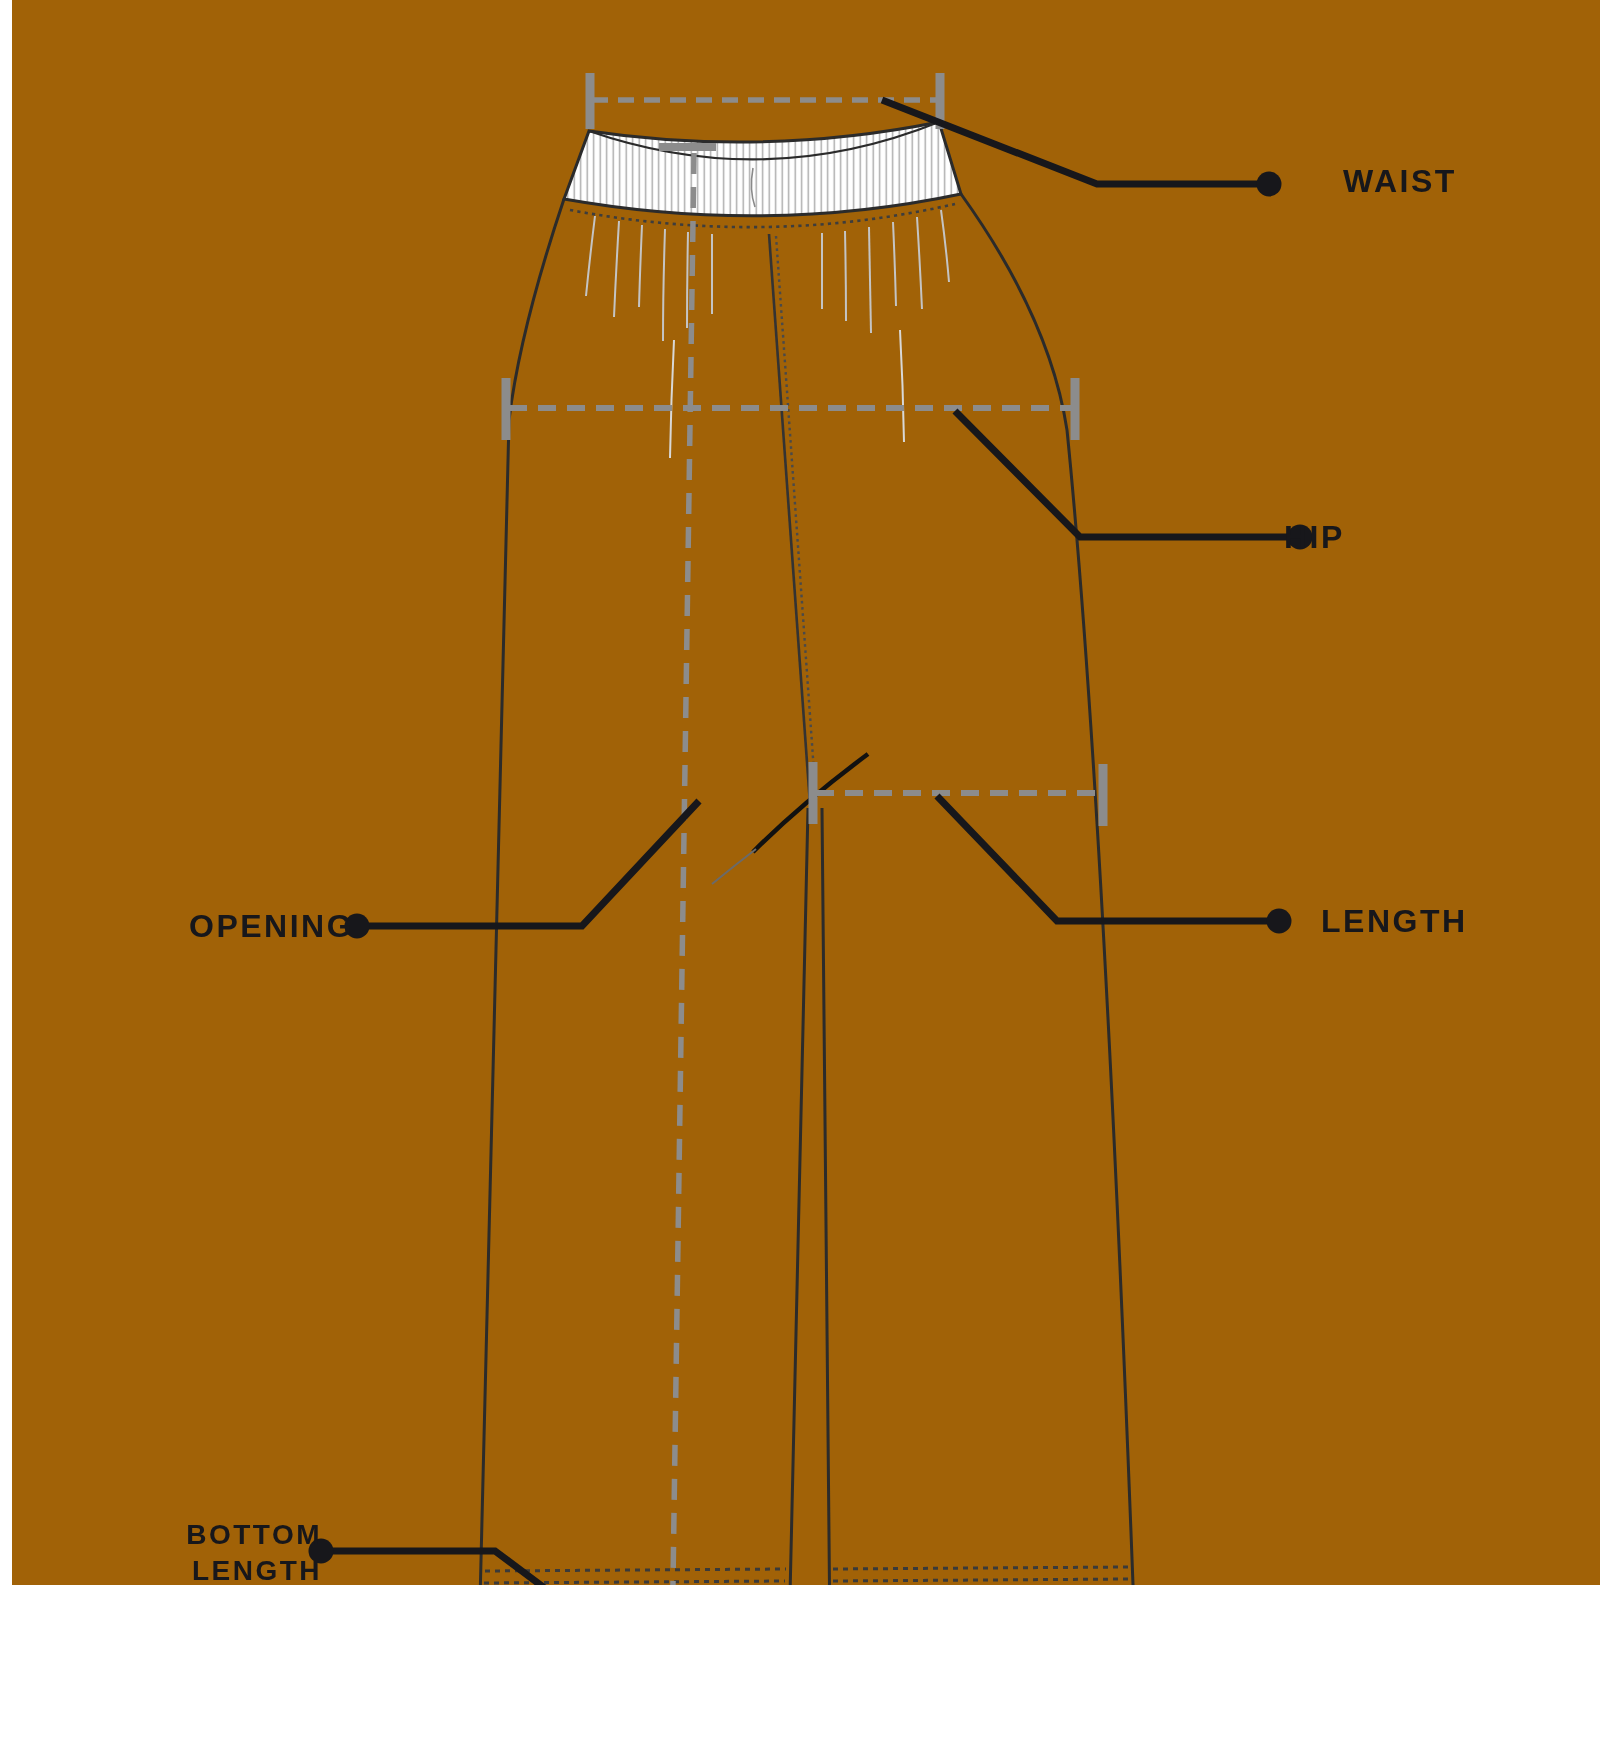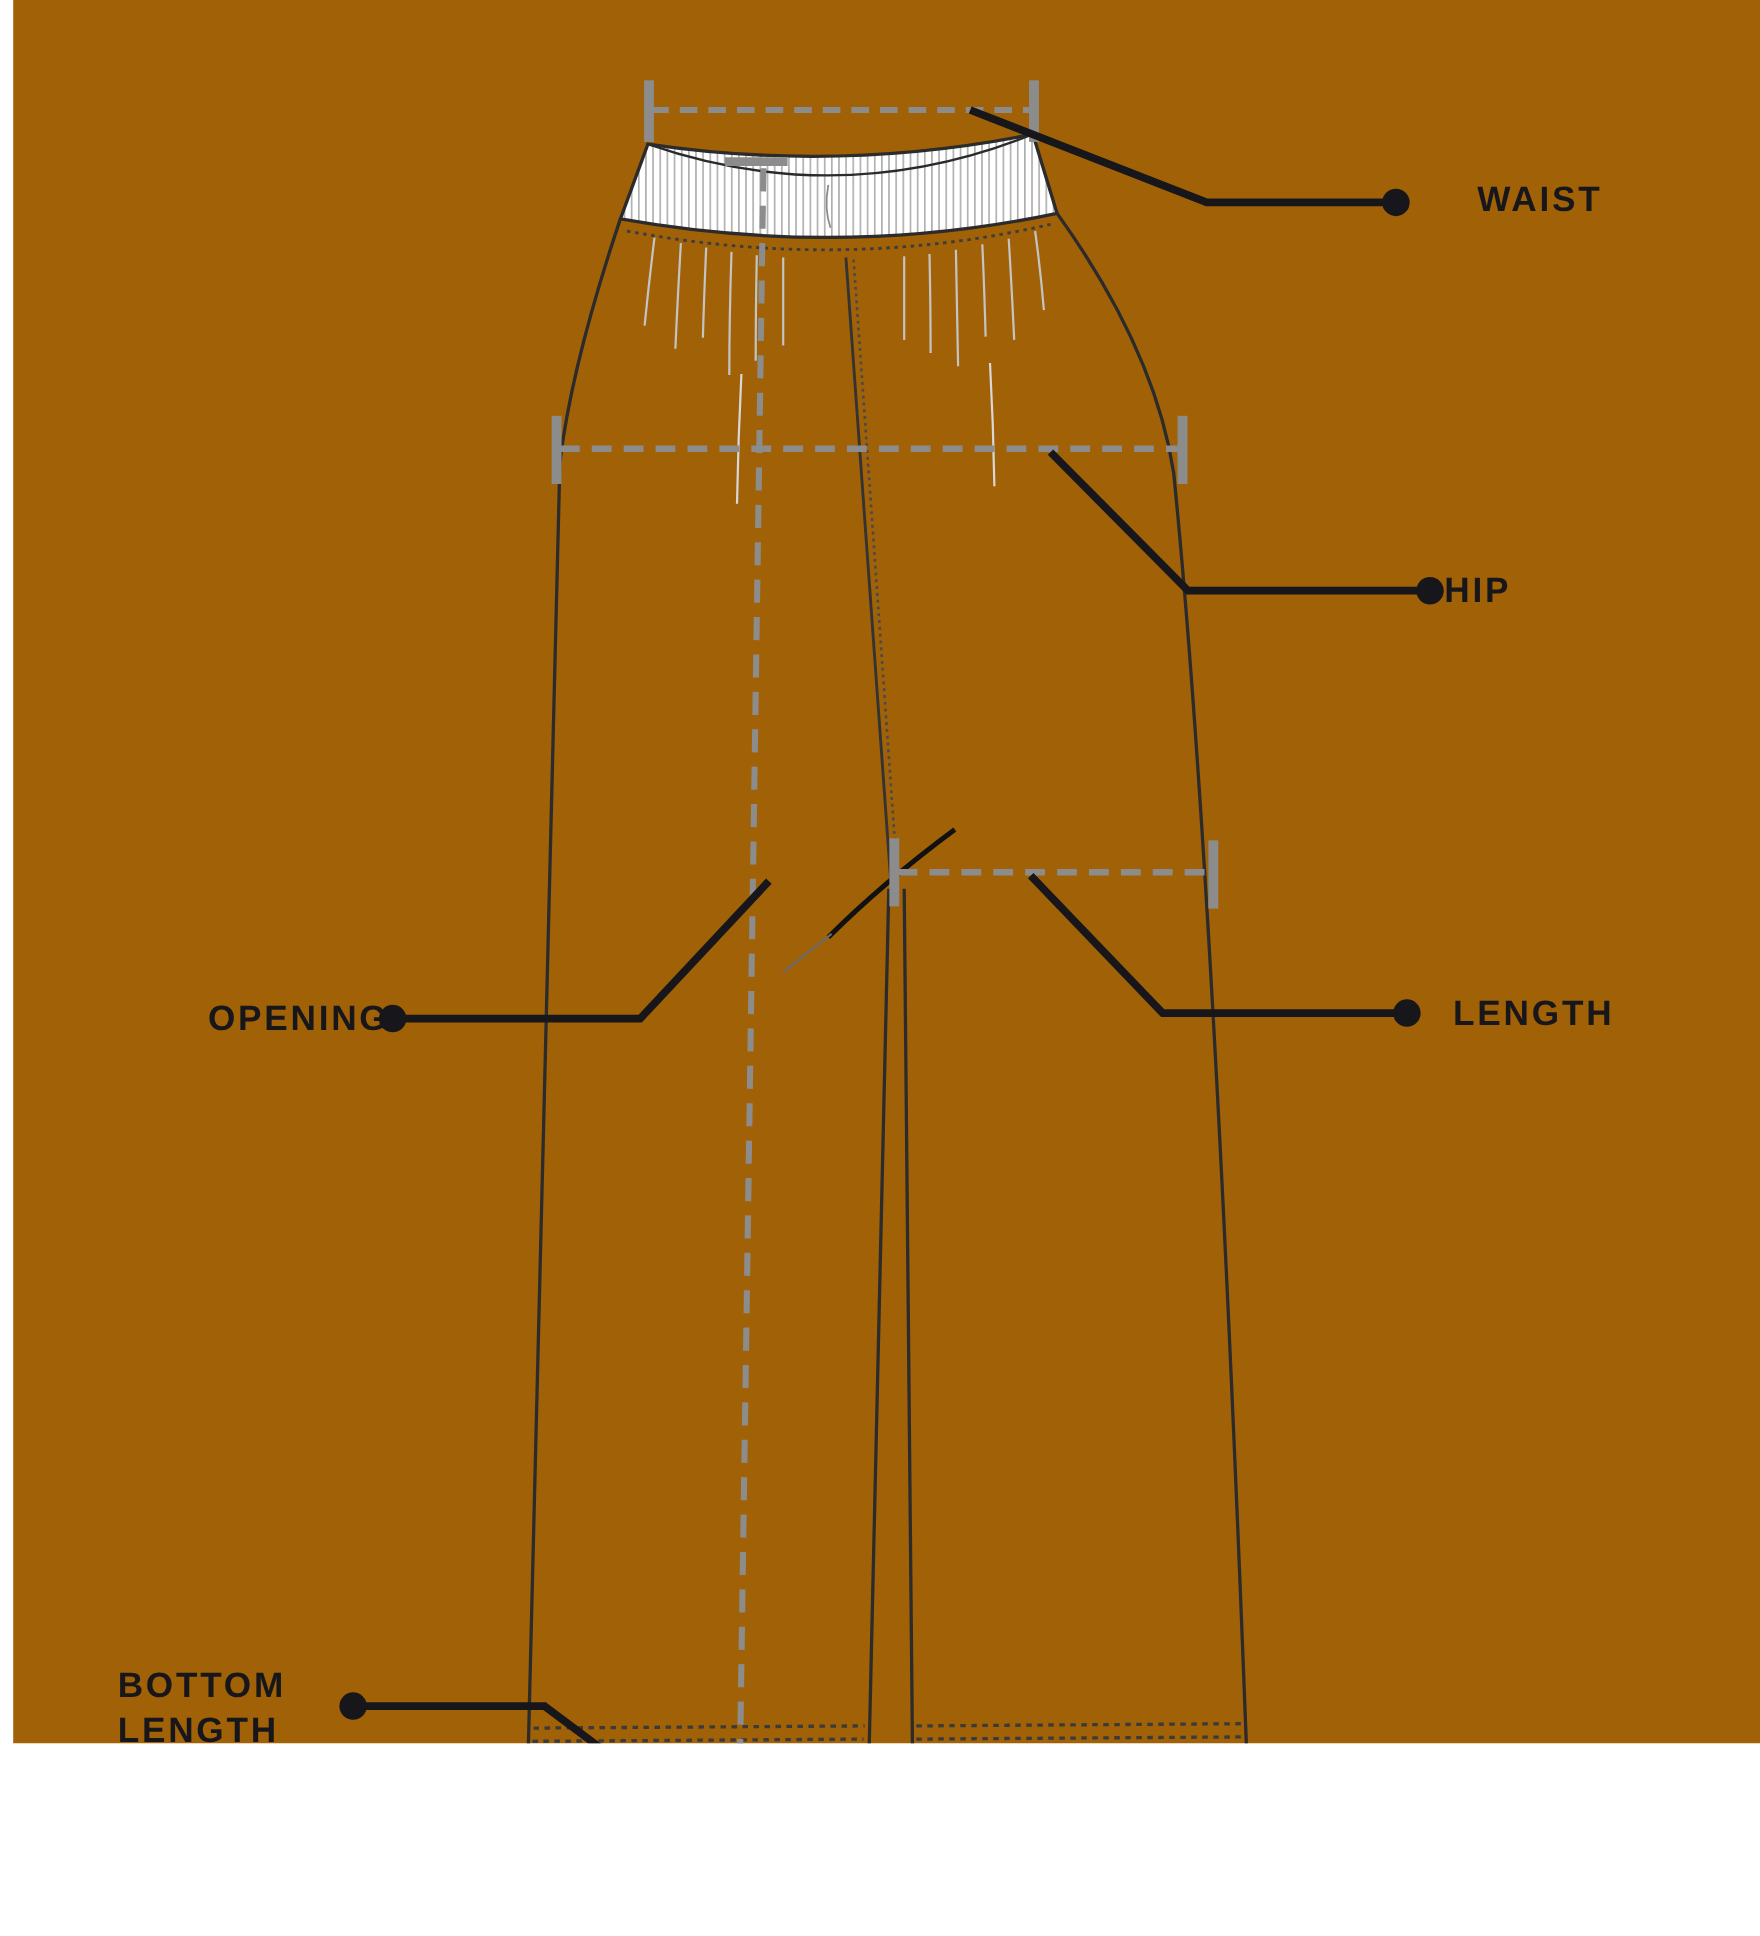--- a/index.html
+++ b/index.html
@@ -21,25 +21,25 @@
     letter-spacing: 2.5px;
     color: #17171b;
     transform: translateY(-50%);
     white-space: nowrap;
     user-select: none;
   }
   .lbl-block {
     position: absolute;
     font-family: "Liberation Sans", sans-serif;
     font-weight: 700;
-    font-size: 32px;
+    font-size: 28px;
     letter-spacing: 2.5px;
     color: #17171b;
     transform: translateY(-50%);
-    text-align: left;
+    text-align: right;
     line-height: 1.28;
     user-select: none;
   }
   .lbl-block span { display: block; }
 </style>
 </head>
 <body>
 
 <div id="stage">
 
@@ -138,21 +138,21 @@
       <circle cx="1257" cy="184" r="12.5"></circle>
       <circle cx="1288" cy="537" r="12.5"></circle>
       <circle cx="1267" cy="921" r="12.5"></circle>
       <circle cx="345" cy="926" r="12.5"></circle>
       <circle cx="309" cy="1551" r="12.5"></circle>
     </g>
   </svg>
 
   <div class="lbl" style="left:1331px; top:181px;">WAIST</div>
 
-  <div class="lbl" style="left:1301px; top:537px;">HIP</div>
+  <div class="lbl" style="left:1272px; top:537px;">HIP</div>
 
   <div class="lbl" style="left:1309px; top:921px;">LENGTH</div>
 
   <div class="lbl" style="left:177px; top:926px;">OPENING</div>
 
   <div class="lbl-block" style="left:95px; top:1553px; width:215px;">
     <span>BOTTOM</span>
     <span>LENGTH</span>
   </div>
 

